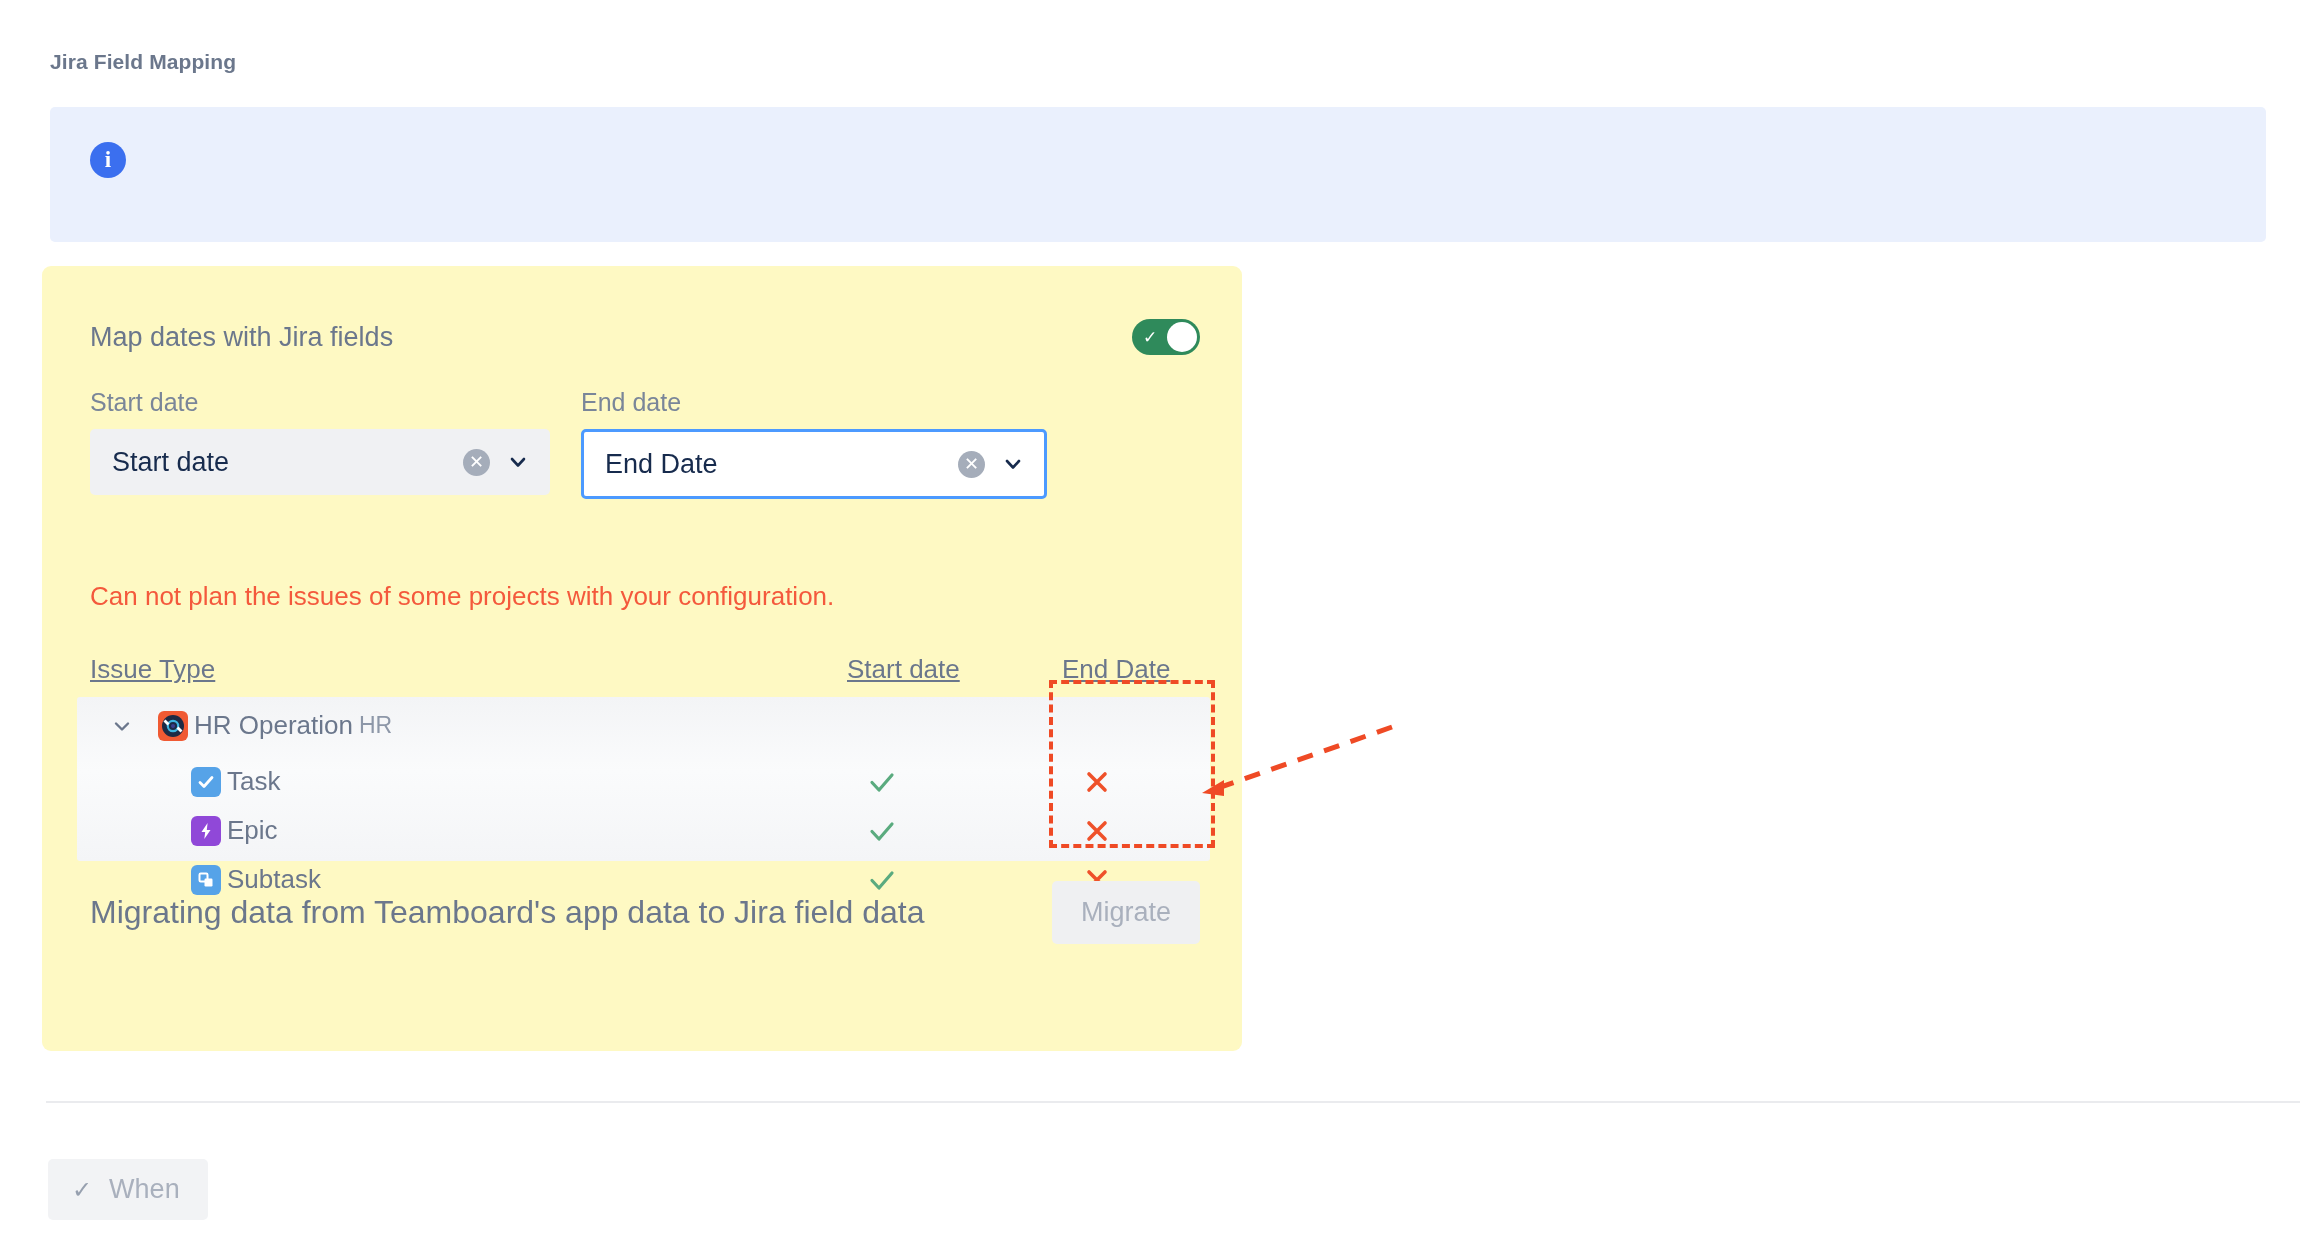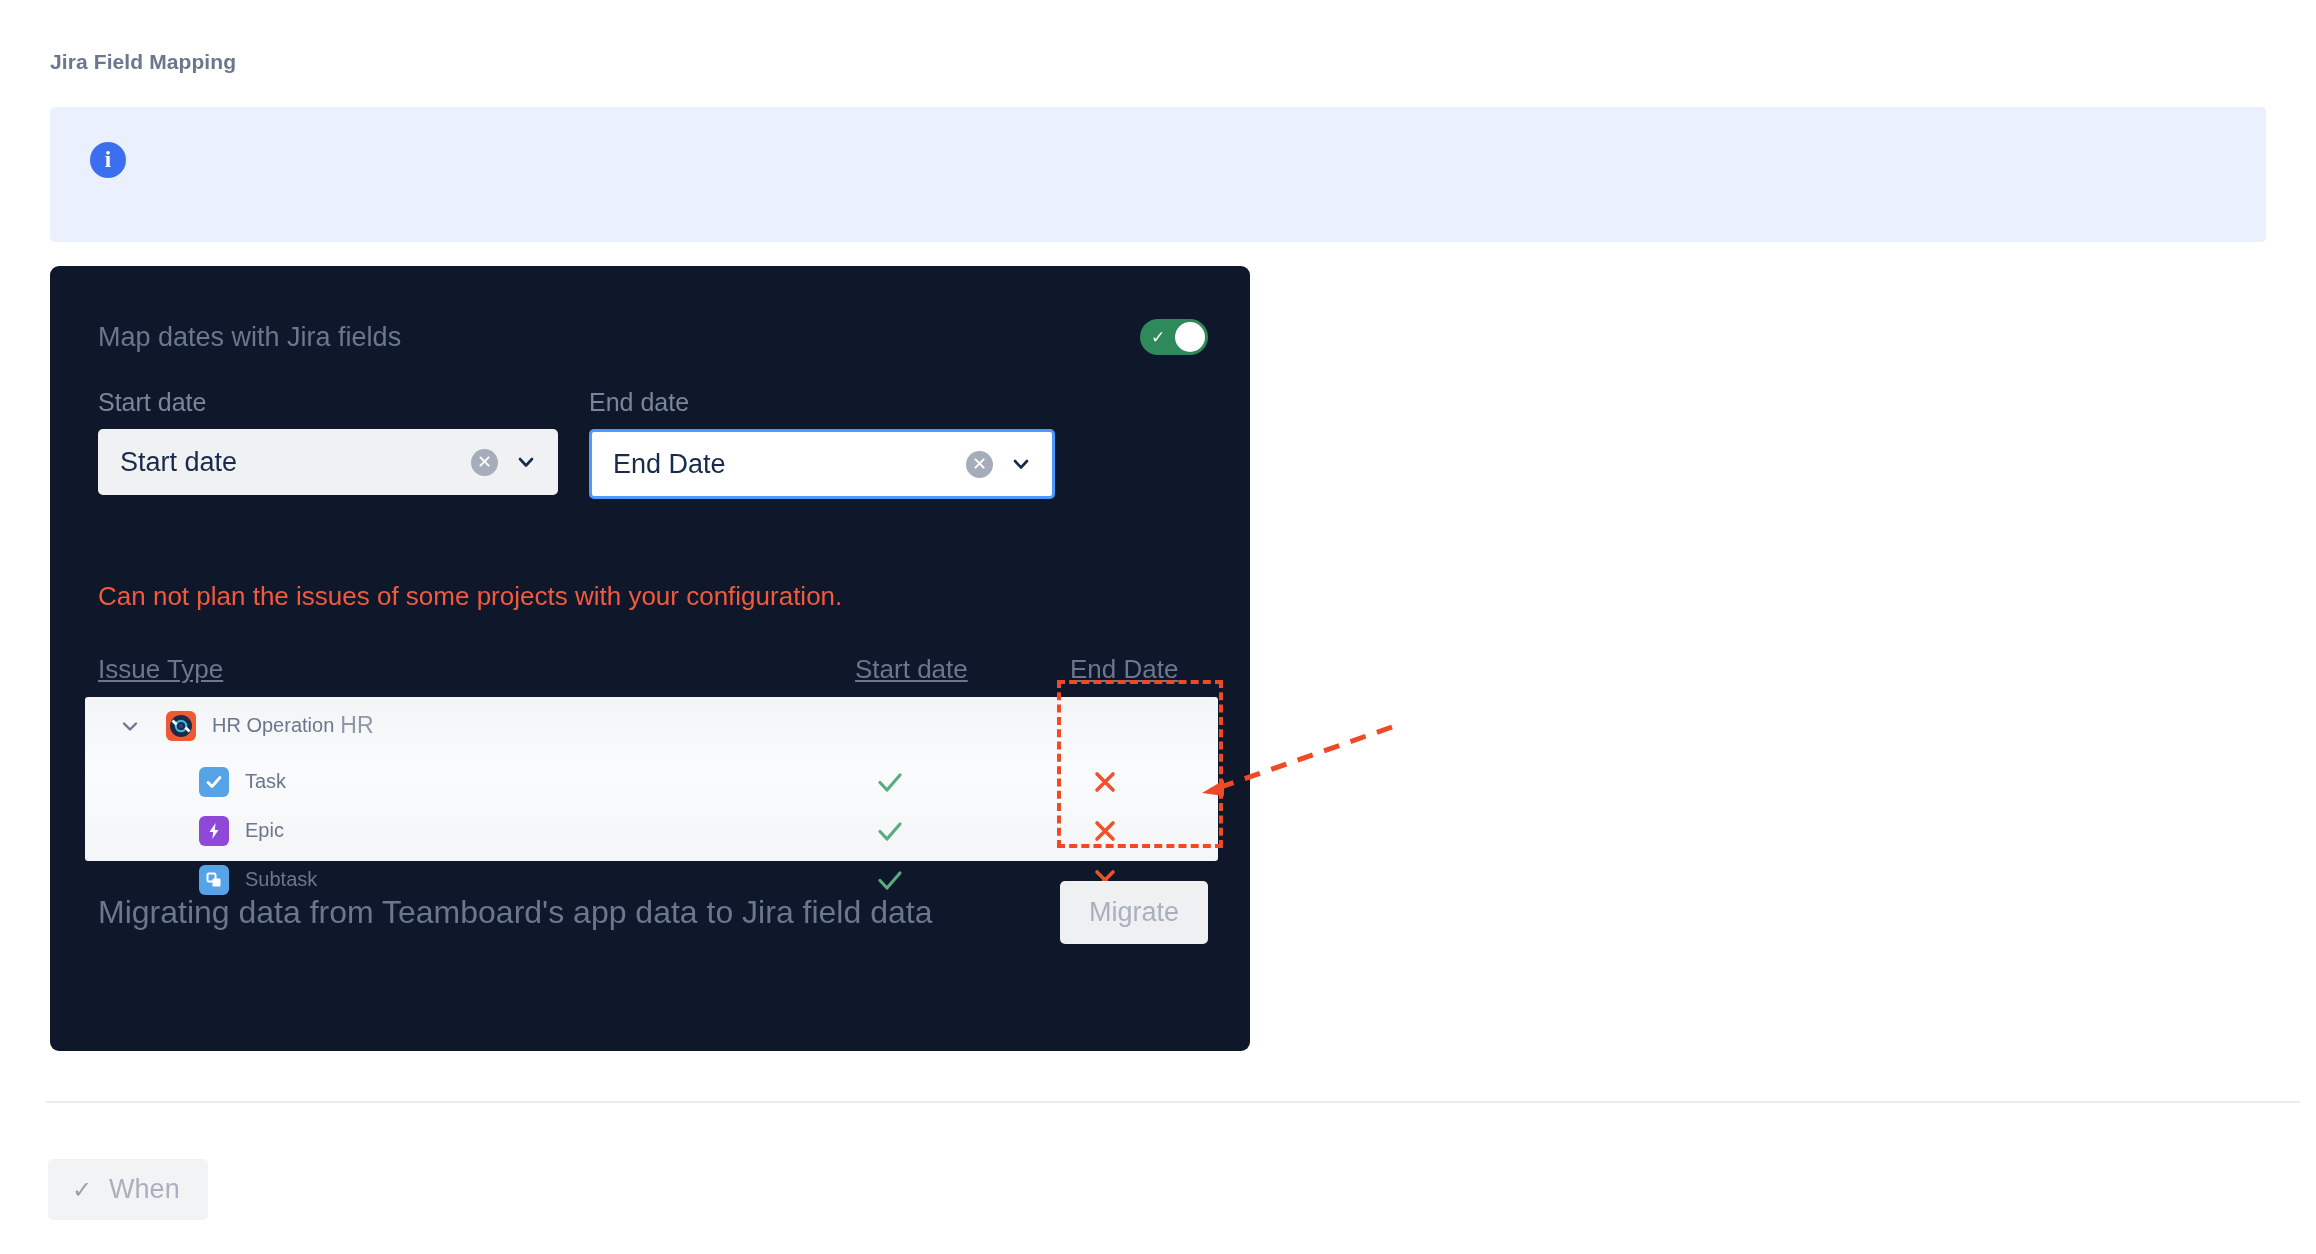--- a/index.html
+++ b/index.html
@@ -60,25 +60,25 @@
     margin-left: 39px;
     font-size: 27px;
     line-height: 42px;
     color: #172b4d;
     max-width: 2010px;
   }
 
   
   .card {
     position: absolute;
-    left: 50px;
+    left: 42px;
     top: 266px;
     width: 1200px;
     height: 785px;
-    background: #0f172a;
+    background: #fef9c3;
     border-radius: 9px;
     box-sizing: border-box;
   }
 
   .toggle-row {
     position: absolute;
     left: 48px;
     top: 53px;
     width: 1110px;
     display: flex;
@@ -258,23 +258,23 @@
     display: flex;
     align-items: center;
     justify-content: center;
   }
   .project-icon { background: #f05a33; }
   .child-icon-pad { margin-left: 114px; }
   .task-icon { background: #56a3e8; }
   .epic-icon { background: #9048d8; }
   .subtask-icon { background: #56a3e8; }
   .issue-name {
-    font-size: 20px;
+    font-size: 26px;
     color: #6b778c;
-    margin-left: 16px;
+    margin-left: 6px;
     white-space: nowrap;
     text-align: center;
   }
   .issue-key {
     font-size: 23px;
     color: #8d97a8;
     margin-left: 6px;
   }
   .mark {
     position: absolute;

